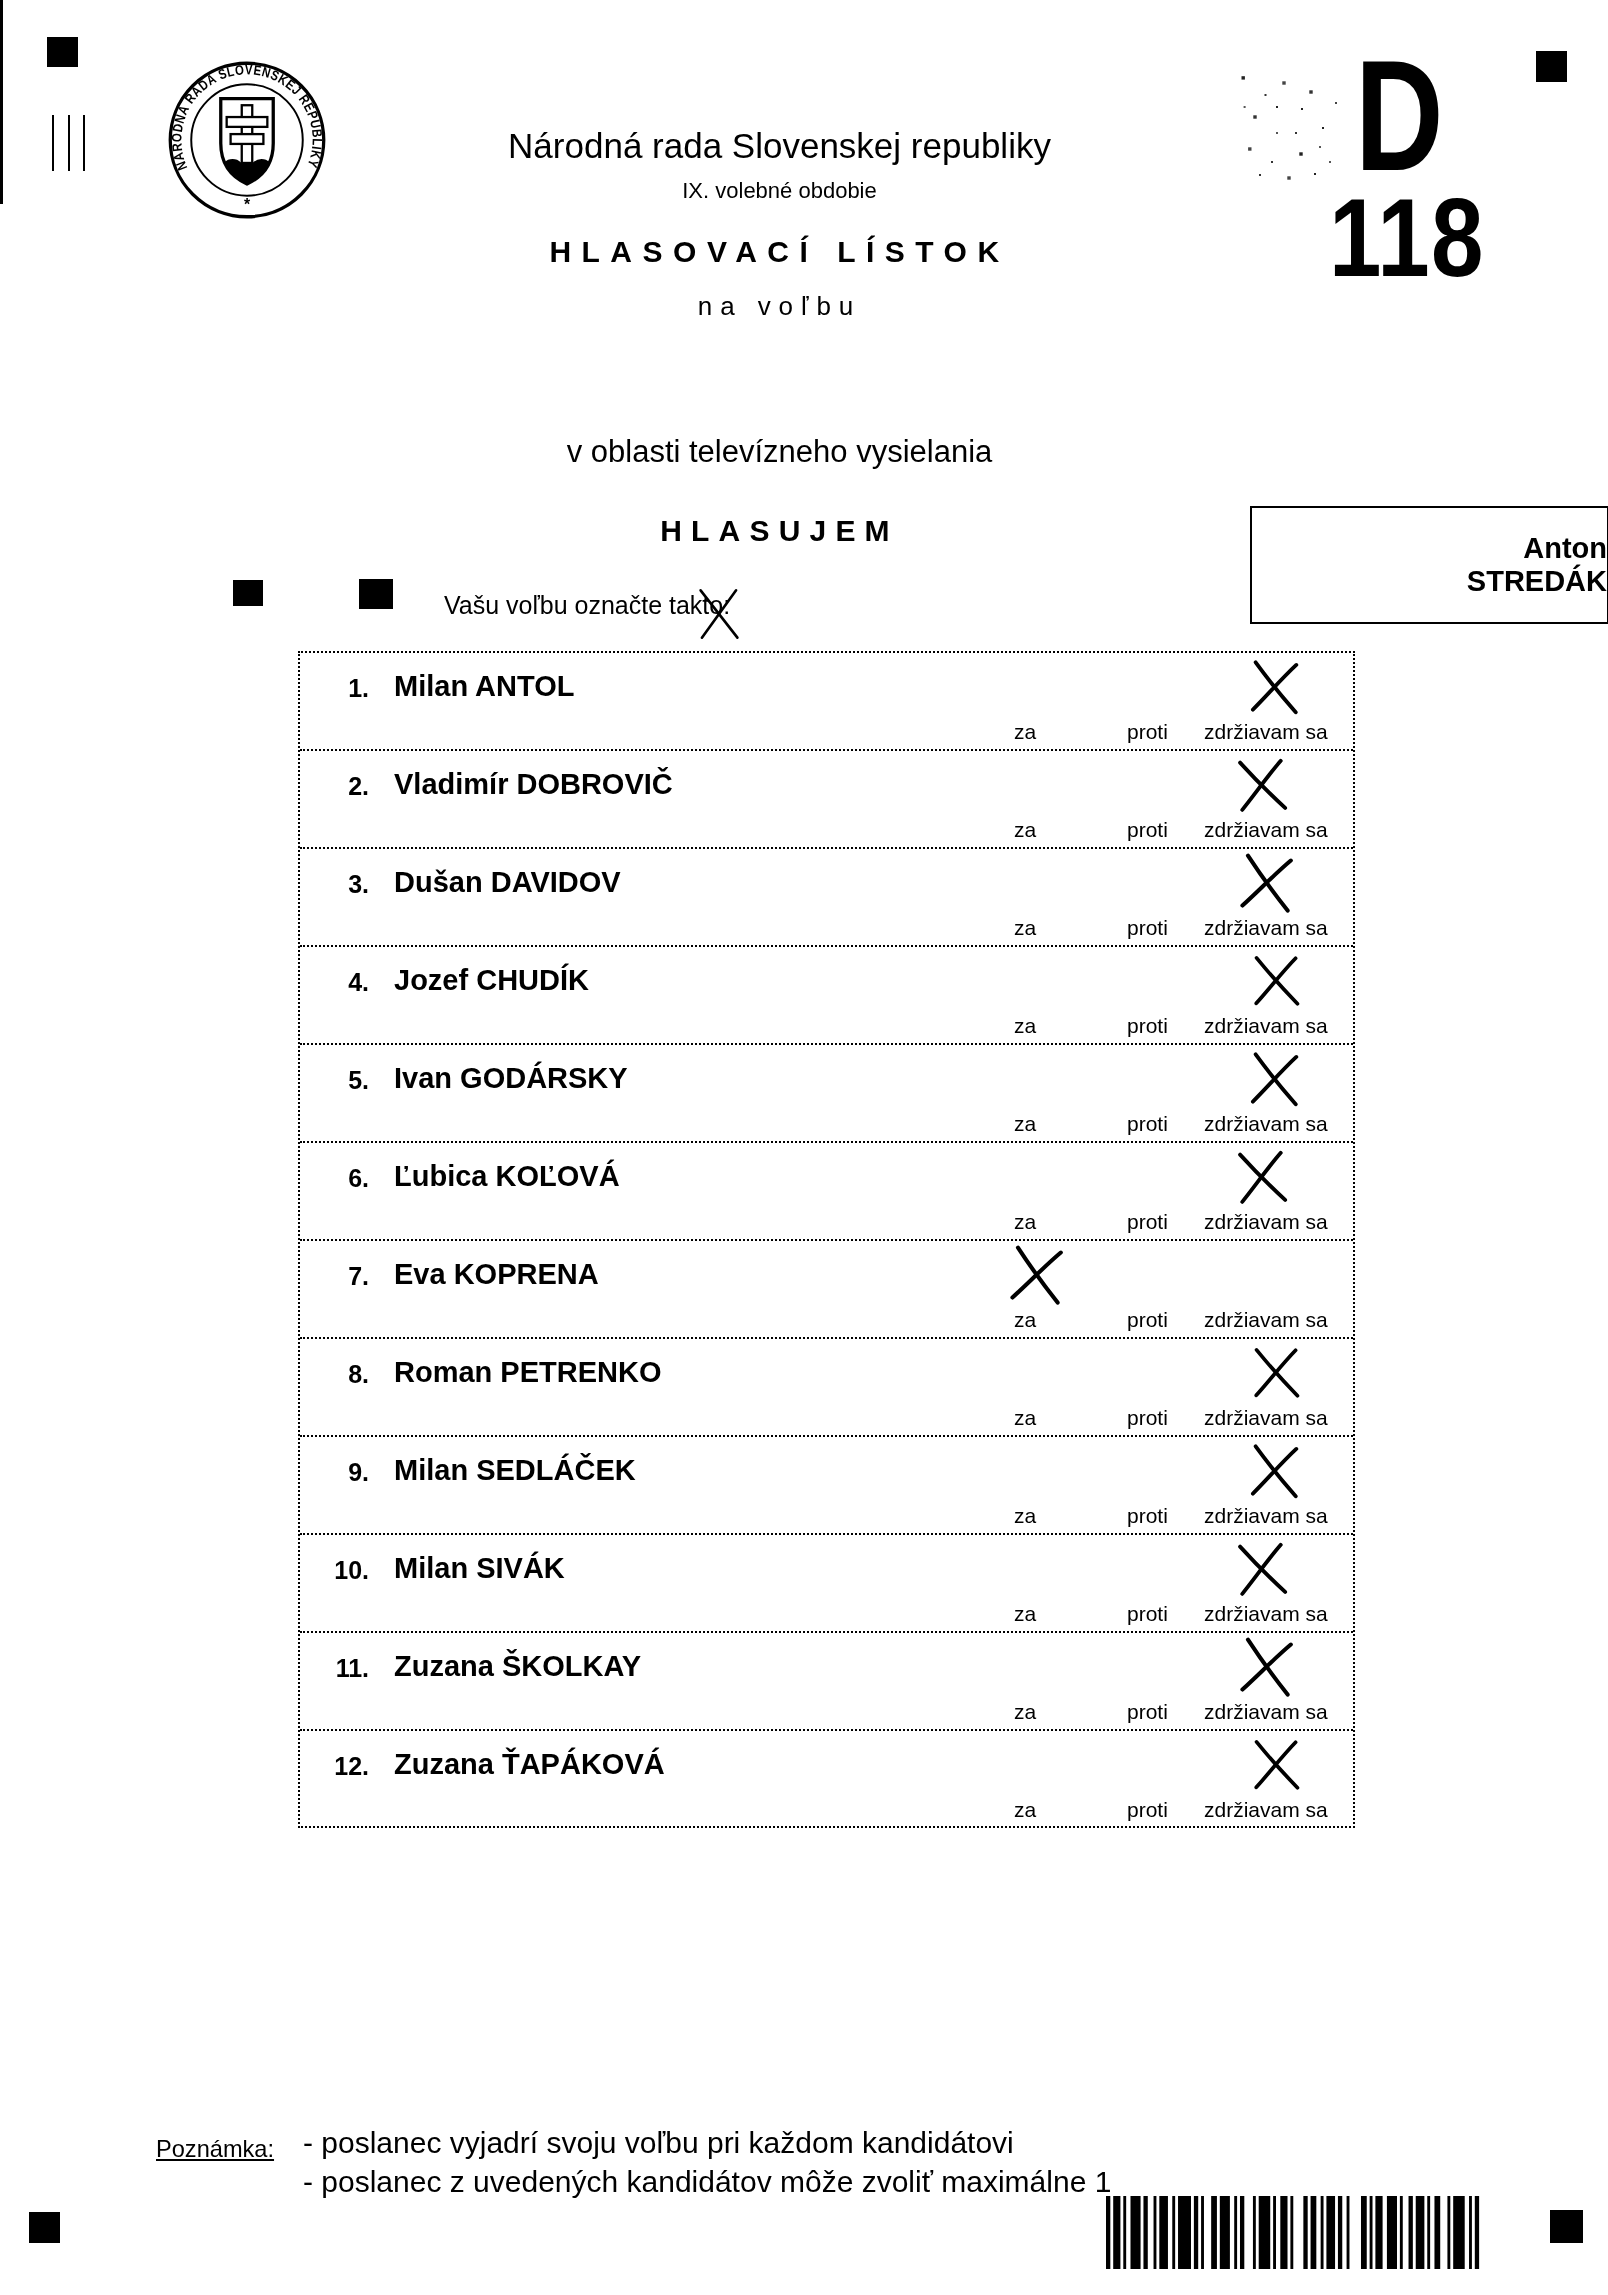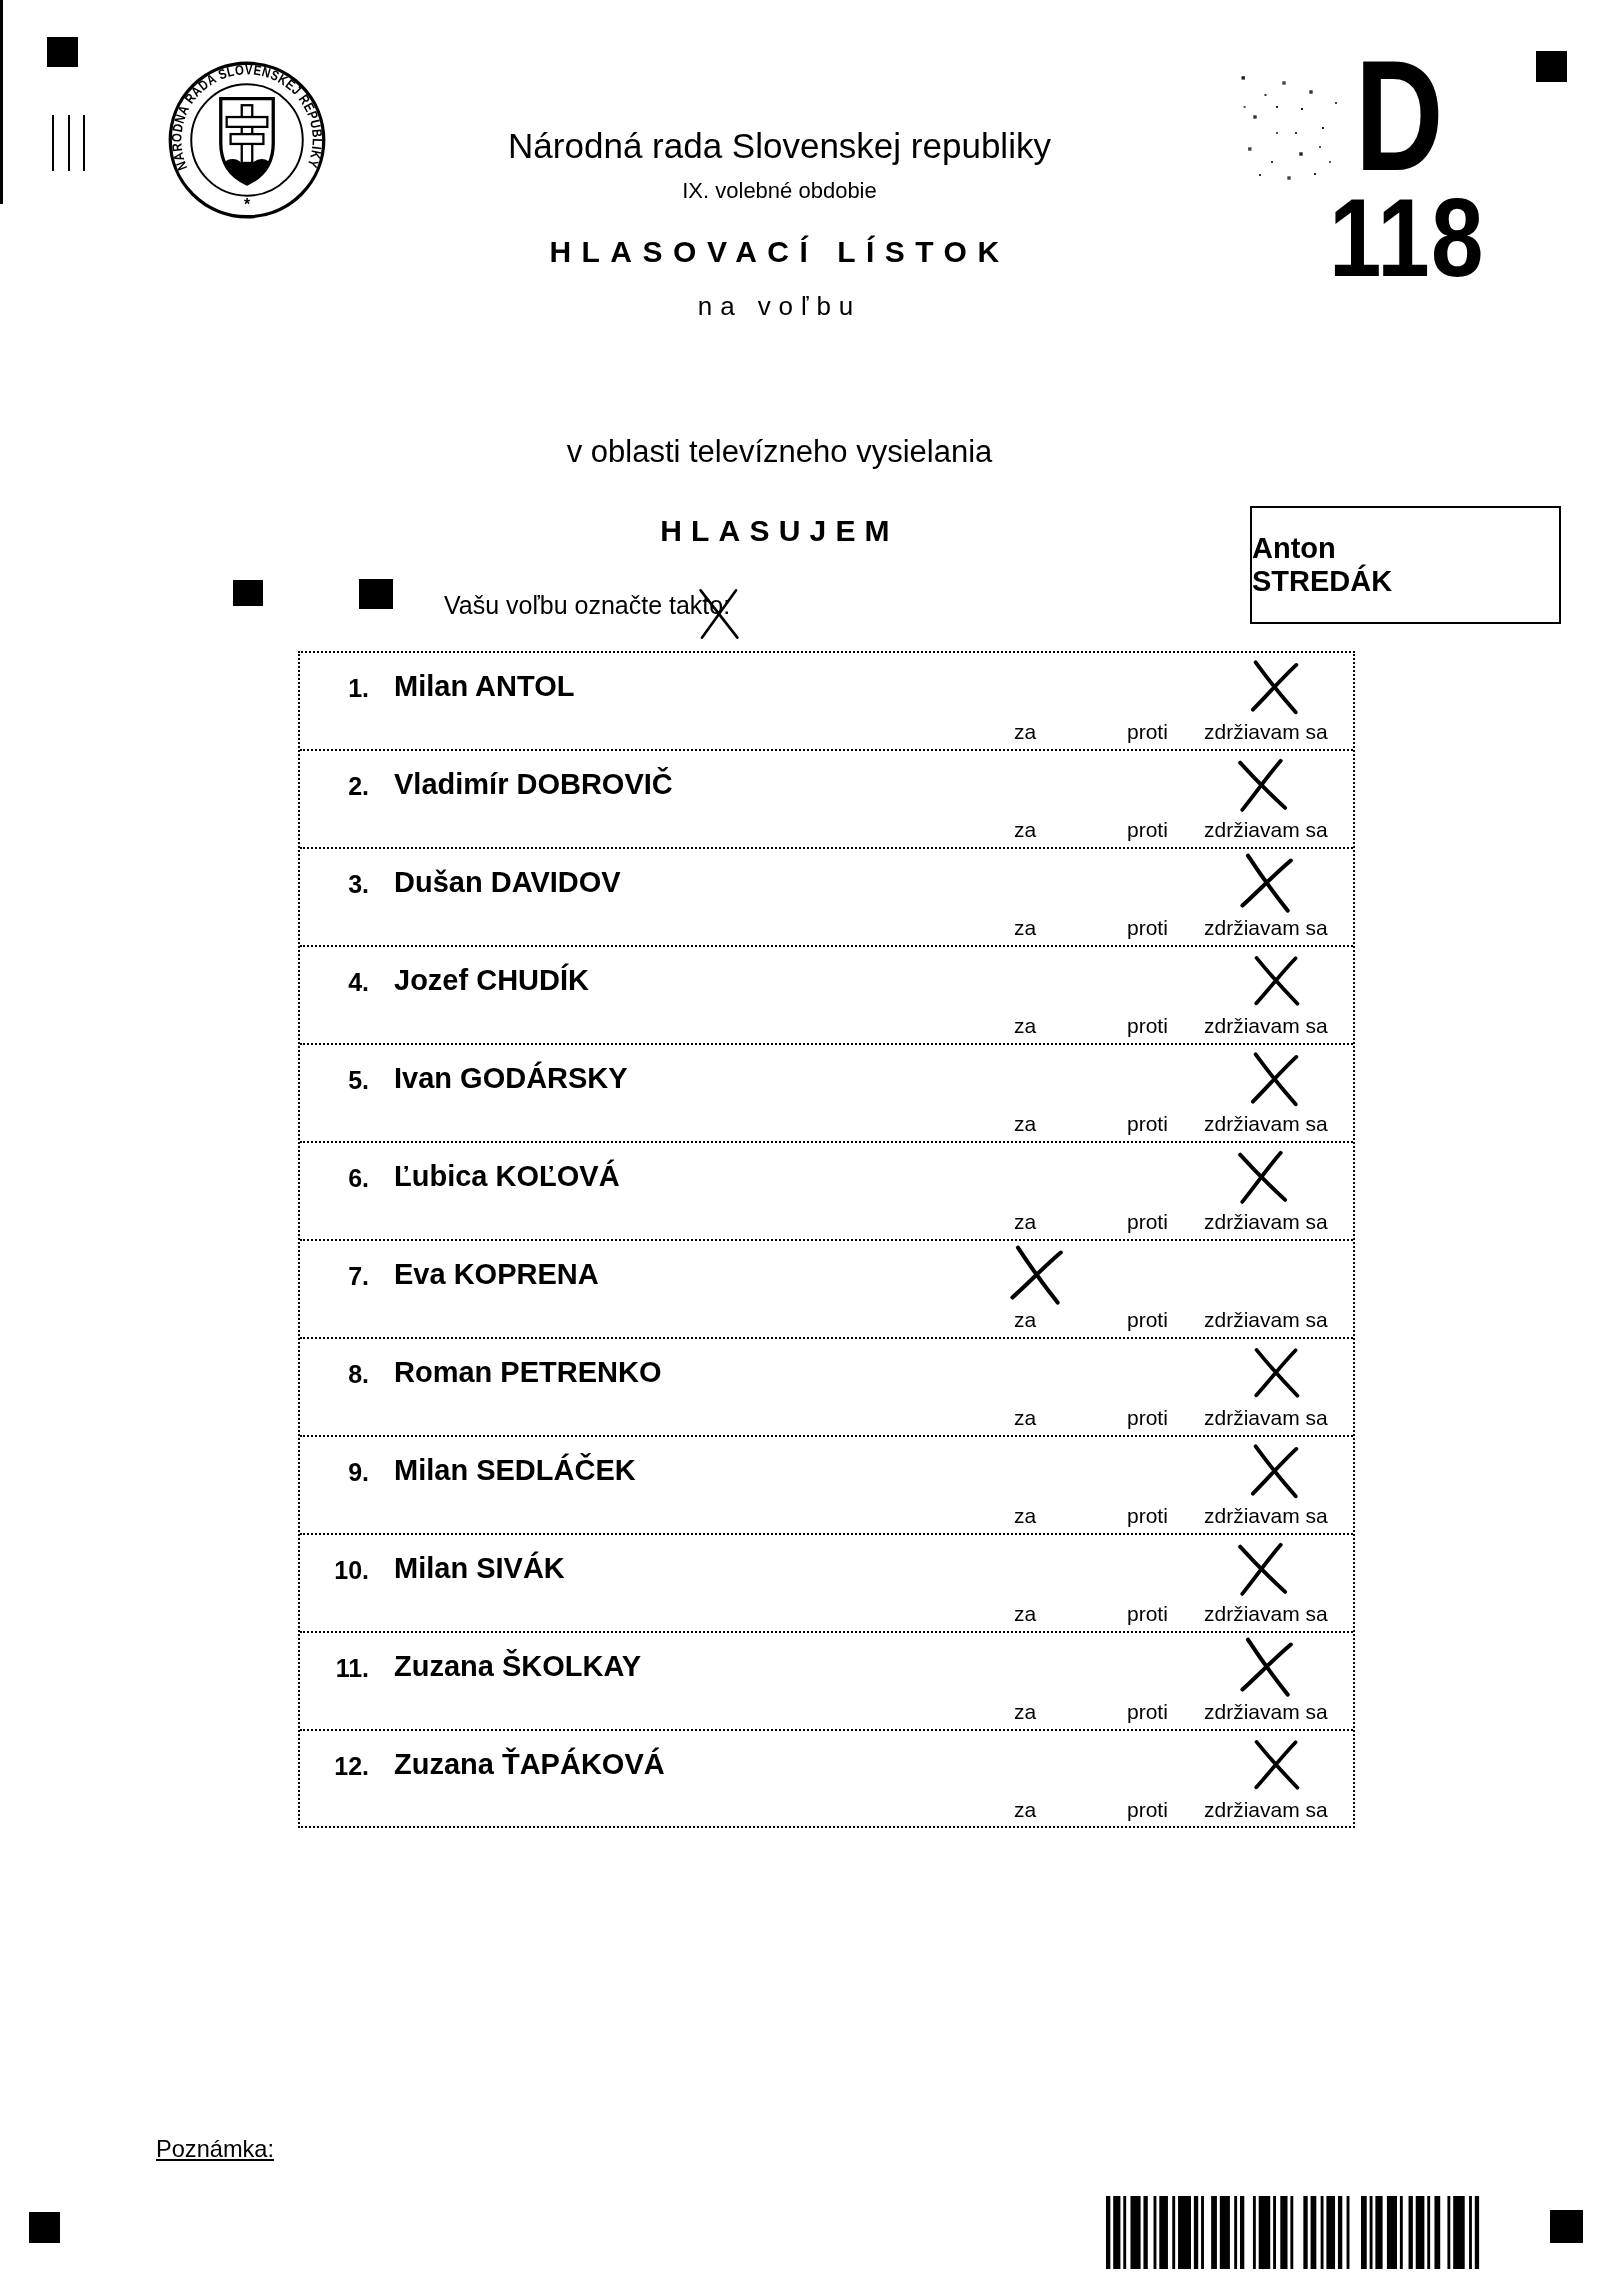--- a/index.html
+++ b/index.html
@@ -51,22 +51,22 @@
     box-shadow:
       5.2px 7.9px 0 0.7px #222, 27.5px 25px 0 0 #333, 46px 13px 0 0.7px #444, 64px 39px 0 0 #222,
       17px 47px 0 0.7px #333, 39px 63px 0 0 #555, 73px 22px 0 0.7px #333, 85px 58px 0 0 #222,
       11.8px 79px 0 0.7px #444, 34px 92px 0 0 #333, 63px 84px 0 0.7px #222, 92px 92px 0 0 #555,
       22px 105px 0 0 #333, 51px 108px 0 0.7px #444, 77px 104px 0 0 #222, 6.6px 37px 0 0 #555,
       98px 33px 0 0 #444, 58px 63px 0 0 #333, 82px 77px 0 0 #555, 39px 37px 0 0 #222;
   }
 
   
   #voter-box{
-    position:absolute;left:1250px;top:506px;width:311px;height:118px;
-    border:2.6px solid #000;box-sizing:border-box;text-align:left;
+    position:absolute;left:1250px;top:506px;width:359px;height:118px;
+    border:2.6px solid #000;box-sizing:border-box;text-align:right;
     display:flex;flex-direction:column;justify-content:center;
     font-size:29px;font-weight:bold;line-height:33px;
   }
 
   
   #mark-instruction{position:absolute;left:444px;top:591px;font-size:25px;white-space:nowrap;}
   #sample-x{position:absolute;left:696px;top:587px;}
   .xstroke{stroke:#000;fill:none;stroke-linecap:round;}
 
   
@@ -293,20 +293,24 @@
           <path d="M12 6 C 34 34, 58 62, 88 94"></path>
           <path d="M86 8 C 60 34, 36 64, 10 92"></path>
         </svg>
         <span class="opt opt-za">za</span>
         <span class="opt opt-proti">proti</span>
         <span class="opt opt-zdrz">zdržiavam sa</span>
       </div>
     </div>
 
   <div id="note-label">Poznámka:</div>
+  <div id="note-lines">
+    <div>- poslanec vyjadrí svoju voľbu pri každom kandidátovi</div>
+    <div>- poslanec z uvedených kandidátov môže zvoliť maximálne 1</div>
+  </div>
 
   <svg id="barcode" width="376" height="73" preserveAspectRatio="none" viewBox="0 0 261 111">
       <rect x="0" y="0" width="3" height="111" fill="#000"></rect>
       <rect x="5" y="0" width="5" height="111" fill="#000"></rect>
       <rect x="12" y="0" width="2" height="111" fill="#000"></rect>
       <rect x="17" y="0" width="7" height="111" fill="#000"></rect>
       <rect x="26" y="0" width="3" height="111" fill="#000"></rect>
       <rect x="33" y="0" width="2" height="111" fill="#000"></rect>
       <rect x="37" y="0" width="6" height="111" fill="#000"></rect>
       <rect x="46" y="0" width="2" height="111" fill="#000"></rect>

